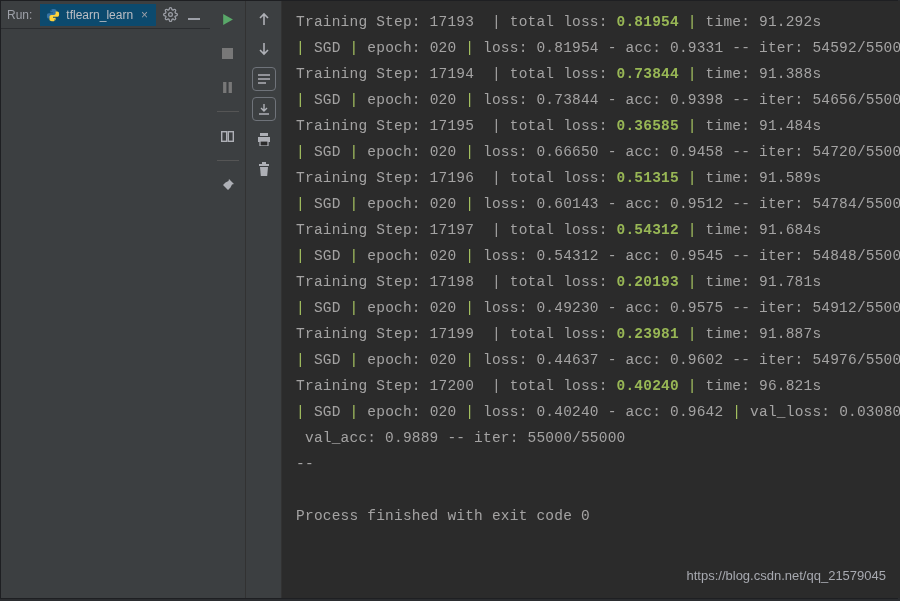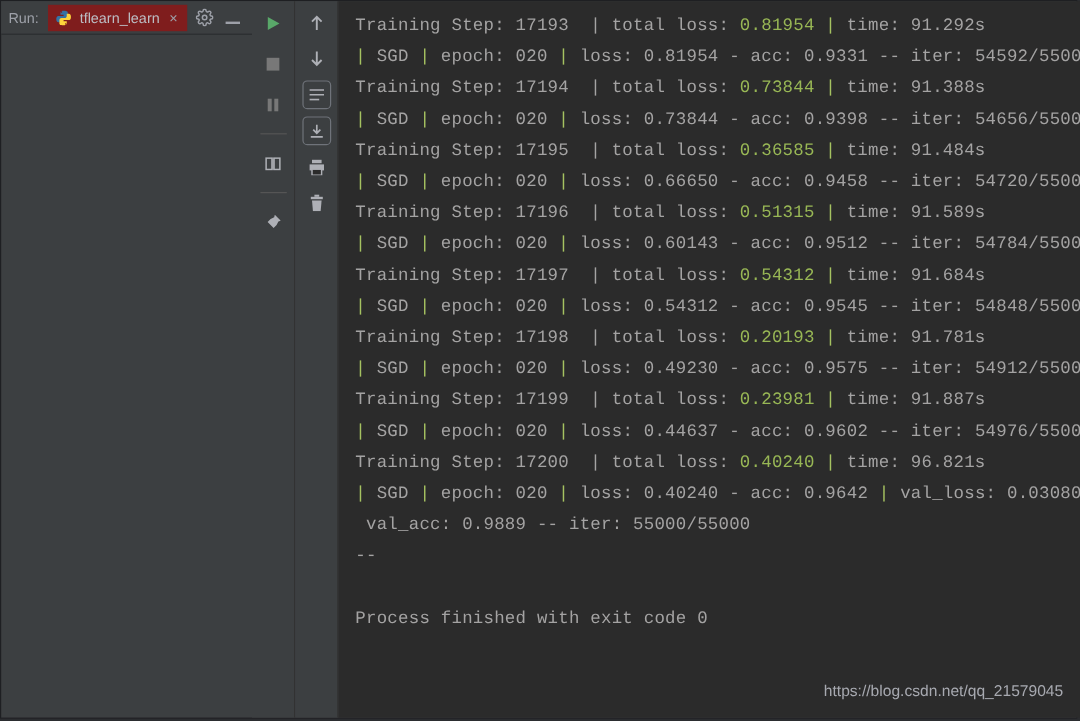--- a/index.html
+++ b/index.html
@@ -19,21 +19,21 @@
   
   .topbar {
     height: 28px; background: #3c3f41;
     display: flex; align-items: center;
     border-bottom: 1px solid #2b2d30;
     padding: 0 6px;
   }
   .topbar .lbl { color: #9da0a8; font-size: 12px; margin-right: 8px; }
   .tab {
     display: flex; align-items: center;
-    background: #7f1d1d; height: 22px;
+    background: #0c4a6e; height: 22px;
     padding: 0 8px 0 6px; border-radius: 0;
     gap: 6px; font-size: 12px;
   }
   .tab .pyicon { width: 14px; height: 14px; }
   .tab .close { color: #9da0a8; font-size: 12px; margin-left: 2px; cursor: pointer;}
   .topbar .spacer { flex: 1; }
   .topbar .gear, .topbar .min {
     width: 20px; height: 20px; display:flex; align-items:center; justify-content:center;
     color:#9da0a8; margin-left:4px; cursor:pointer;
   }
@@ -63,21 +63,21 @@
   .gsep { width: 22px; height:1px; background:#555; margin:2px 0;}
   .console {
     flex:1; background:#2b2b2b;
     font-family: Consolas, "Courier New", monospace;
     font-size: 14.5px; line-height: 26px;
     color:#a4a3a3; padding: 8px 14px;
     white-space: pre; overflow:hidden;
     letter-spacing: 0.2px;
   }
   .console .green { color:#a5c261; }
-  .console .bold { color:#98b755; font-weight:400;}
+  .console .bold { color:#98b755; font-weight:700;}
   .watermark {
     position:absolute; right:14px; bottom:18px;
     color:#a7a9b0; font-size:13px;
     font-family: Arial, sans-serif;
   }
 </style>
 </head>
 <body>
 
 <div class="run-panel">

